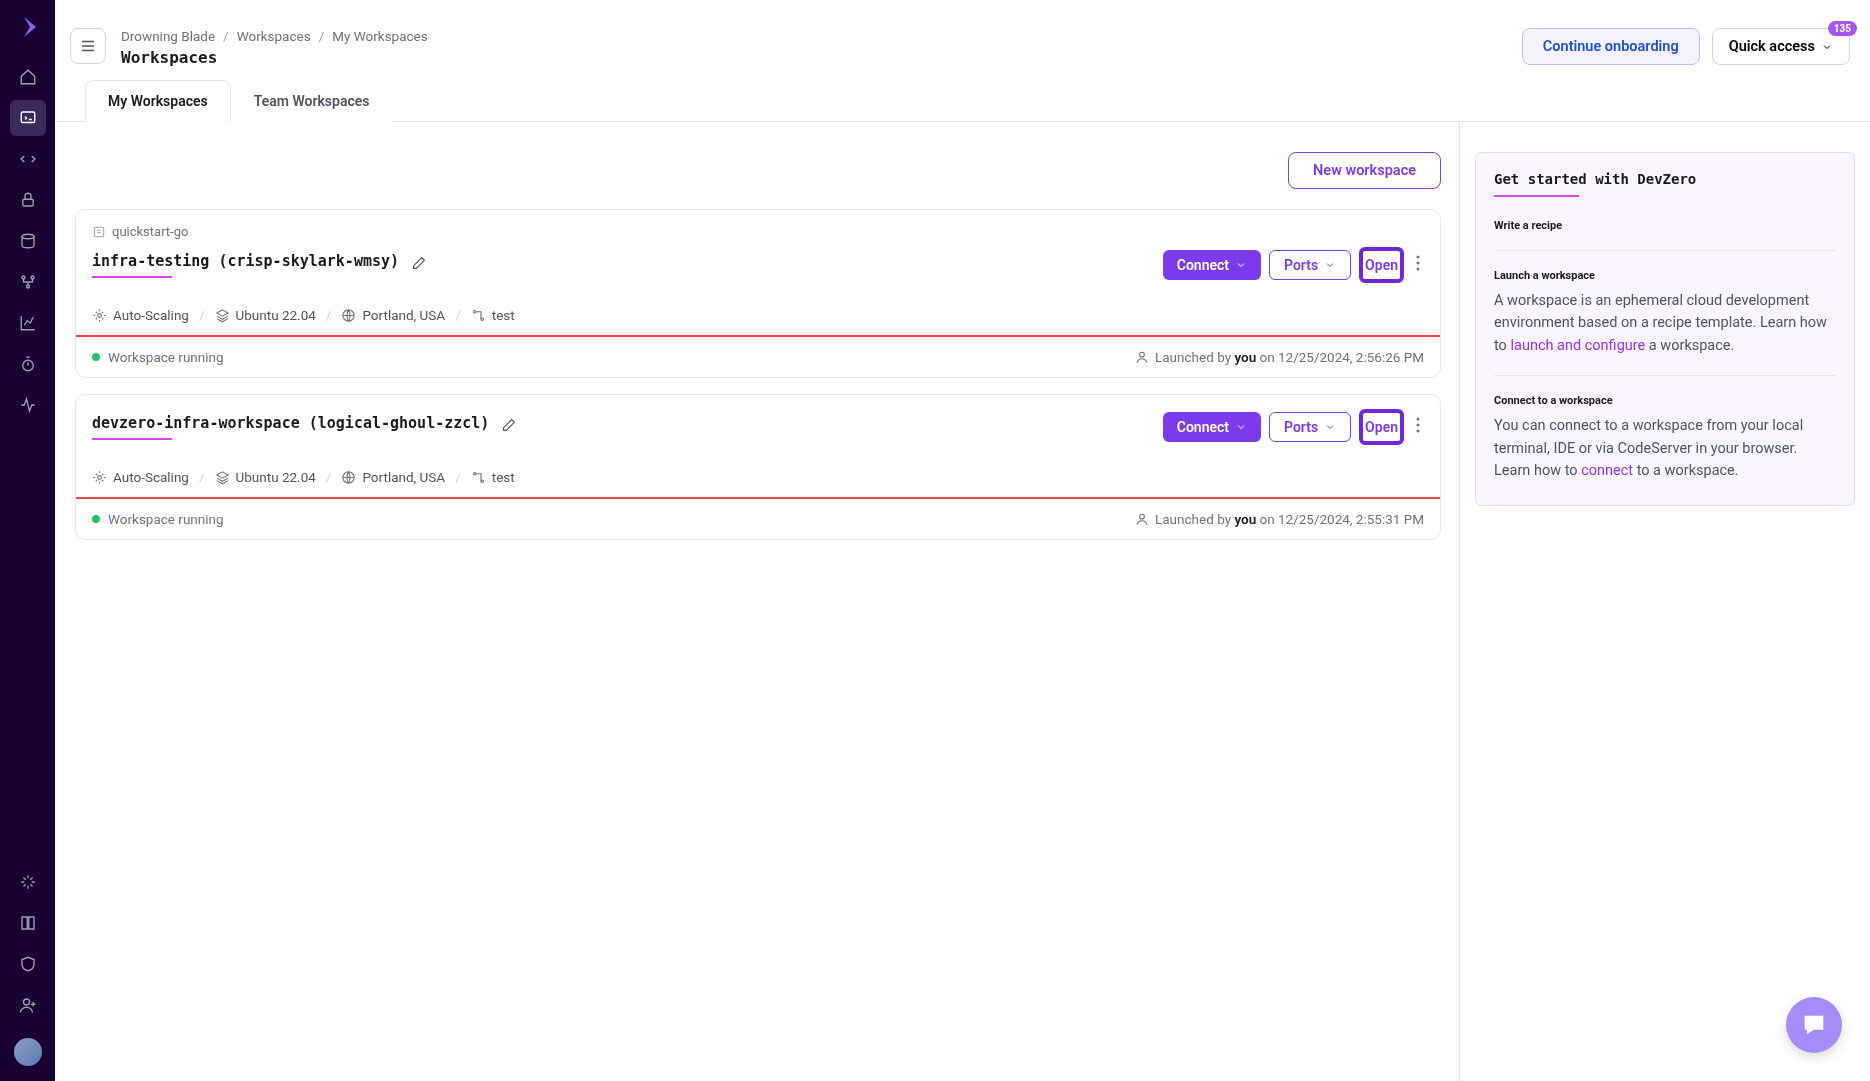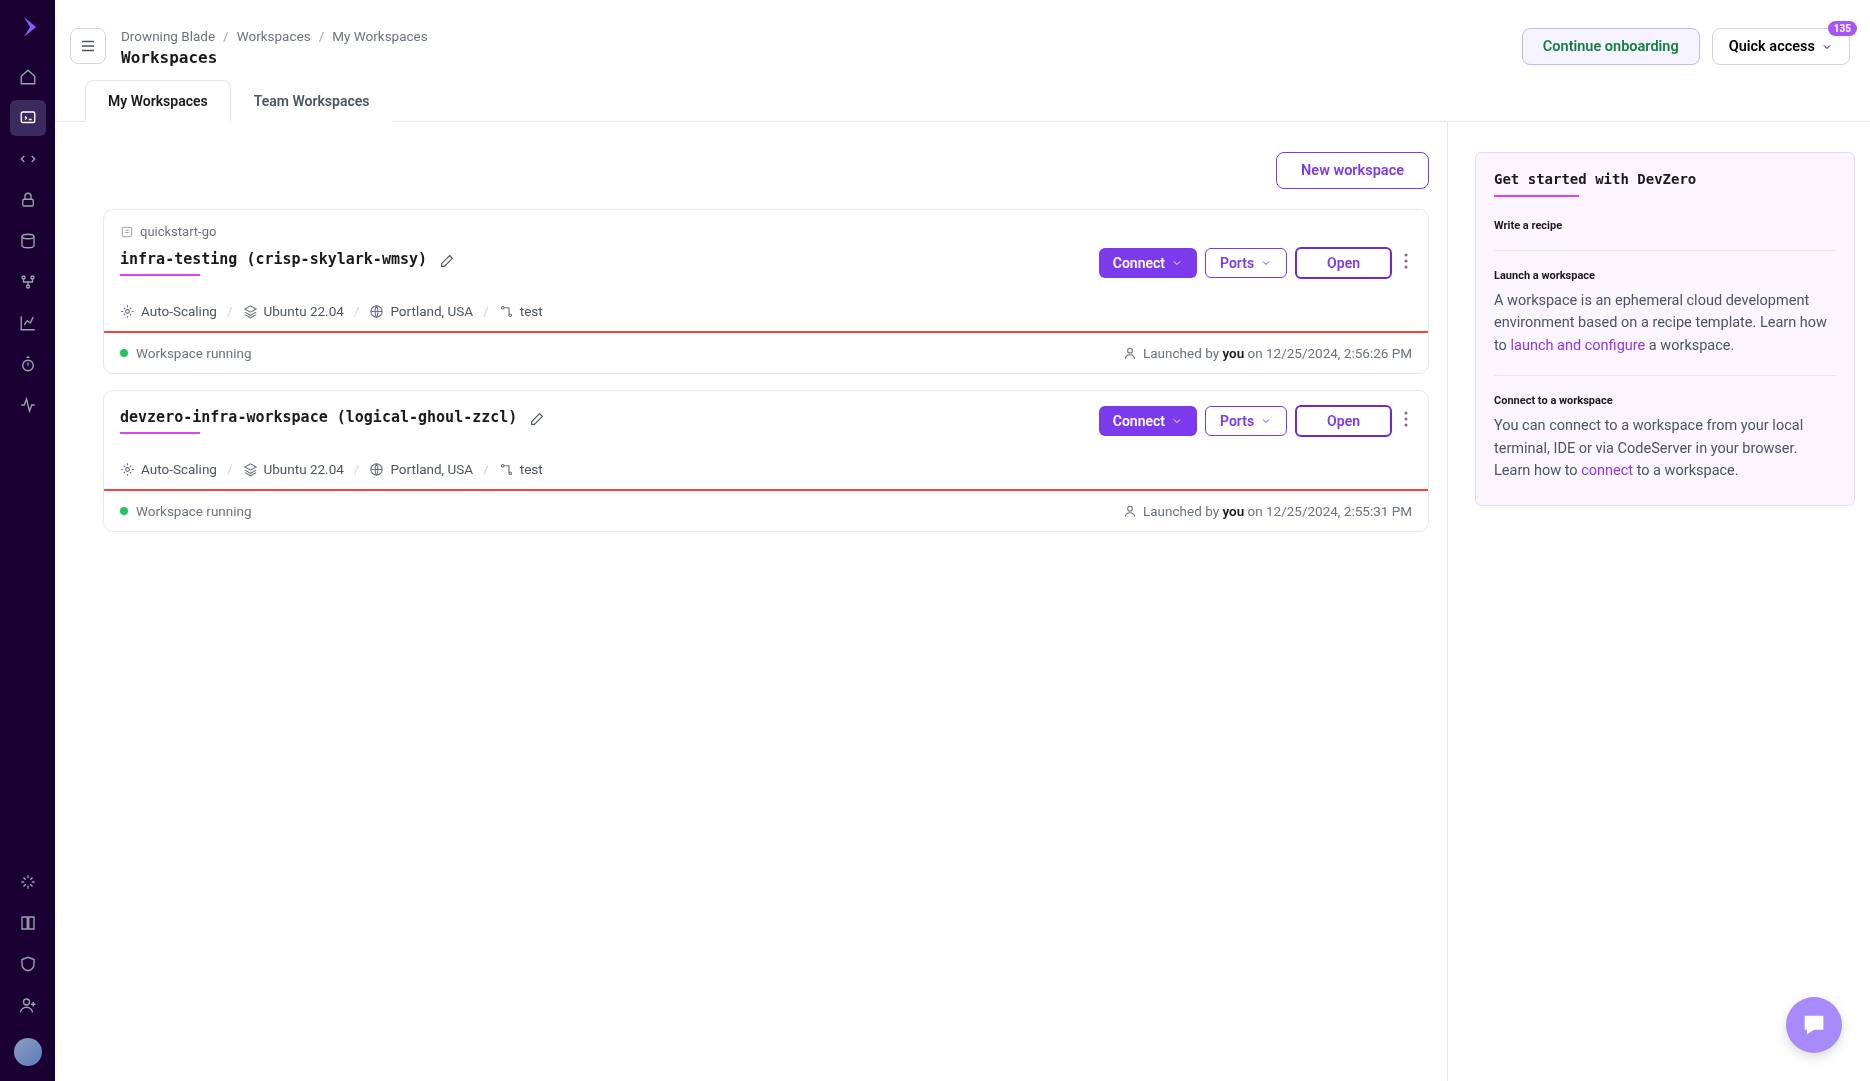--- a/index.html
+++ b/index.html
@@ -21,50 +21,50 @@
 
 
 .header { display:flex; align-items:flex-start; padding:28px 20px 0 15px; }
 .menu-btn { width:36px; height:36px; border:1px solid #d1d5db; border-radius:8px; display:flex; align-items:center; justify-content:center; cursor:pointer; margin-right:15px; color:#4b5563; }
 .menu-btn svg { stroke:currentColor; fill:none; stroke-width:2; }
 .header-titles { flex:1; }
 .crumbs { font-size:13.5px; color:#6b7280; display:flex; gap:8px; align-items:center; }
 .crumbs span.sep { color:#9ca3af; }
 .page-title { font-family:ui-monospace,SFMono-Regular,Menlo,monospace; font-weight:700; font-size:16px; margin-top:4px; }
 .header-actions { display:flex; gap:12px; align-items:center; position:relative; }
-.btn-onboard { border:1px solid #c4b5fd; background:#f5f3ff; color:#15803d; font-weight:600; font-size:14.5px; padding:9px 20px; border-radius:8px; cursor:pointer; }
+.btn-onboard { border:1px solid #c4b5fd; background:#f5f3ff; color:#1d4ed8; font-weight:600; font-size:14.5px; padding:9px 20px; border-radius:8px; cursor:pointer; }
 .btn-quick { border:1px solid #d1d5db; background:#fff; font-weight:600; font-size:14.5px; padding:9px 16px; border-radius:8px; cursor:pointer; display:flex; align-items:center; gap:6px; position:relative; }
 .badge { position:absolute; top:-8px; right:-8px; background:#a855f7; color:#fff; font-size:10px; font-weight:700; border-radius:10px; padding:2px 6px; }
 
 
 .tabs { display:flex; margin-top:12px; border-bottom:1px solid #e5e7eb; padding-left:30px; }
 .tab { padding:12px 22px; font-size:14px; font-weight:600; color:#4b5563; cursor:pointer; border:1px solid transparent; border-top-left-radius:8px; border-top-right-radius:8px; position:relative; top:1px; background:#fff; }
 .tab.active { border-color:#e5e7eb; border-bottom-color:#fff; color:#1a1a1a; }
 
 
-.content { flex:1; display:flex; padding:0 15px 0 0; gap:12px;margin-left:28px; }
+.content { flex:1; display:flex; padding:0 15px 0 0; gap:0; }
 .list-col { flex:1; padding:30px 0 0 20px; border-right:1px solid #e5e7eb; }
 .list-header { display:flex; justify-content:flex-end; margin-bottom:20px; padding-right:18px; }
 .btn-new { border:1px solid #7c3aed; color:#7c3aed; background:#fff; font-weight:600; font-size:14.5px; padding:9px 24px; border-radius:8px; cursor:pointer; }
 
 
 .card { border:1px solid #e5e7eb; border-radius:10px; margin:0 18px 16px 0; overflow:hidden; }
 .card-top { padding:14px 16px 10px 16px; }
 .card-recipe { font-size:13px; color:#6b7280; display:flex; align-items:center; gap:6px; margin-bottom:8px; }
 .card-recipe svg { width:14px; height:14px; stroke:#9ca3af; fill:none; stroke-width:1.8; }
 .card-title-row { display:flex; justify-content:space-between; align-items:center; }
 .card-title-wrap { display:flex; align-items:center; gap:12px; }
 .card-title { font-family:ui-monospace,SFMono-Regular,Menlo,monospace; font-weight:700; font-size:15px; }
 .underline { width:80px; height:2px; background:#d946ef; margin-top:6px; }
 .pencil { color:#4b5563; cursor:pointer; }
 .pencil svg { width:16px; height:16px; stroke:currentColor; fill:none; stroke-width:1.8; }
 .card-actions { display:flex; gap:8px; align-items:center; }
 .btn-connect { background:#7c3aed; color:#fff; border:none; font-weight:600; font-size:14px; padding:7px 14px; border-radius:6px; cursor:pointer; display:flex; align-items:center; gap:6px; }
 .btn-ports { background:#fff; color:#7c3aed; border:1px solid #7c3aed; font-weight:600; font-size:14px; padding:6px 14px; border-radius:6px; cursor:pointer; display:flex; align-items:center; gap:6px; }
-.btn-open { background:#fff; color:#7c3aed; border:2px solid #6d28d9; font-weight:600; font-size:14px; padding:6px 30px; border-radius:6px; cursor:pointer; }
+.btn-open { background:#fff; color:#7c3aed; border:4px solid #6d28d9; font-weight:600; font-size:14px; padding:6px 2px; border-radius:6px; cursor:pointer; }
 .kebab { color:#6b7280; cursor:pointer; padding:4px; }
 .kebab svg { width:4px; height:16px; fill:currentColor; }
 .card-meta { display:flex; gap:10px; font-size:13.5px; color:#4b5563; padding:14px 16px 12px 16px; align-items:center; flex-wrap:wrap; }
 .meta-item { display:flex; align-items:center; gap:6px; }
 .meta-item svg { width:15px; height:15px; stroke:#6b7280; fill:none; stroke-width:1.8; }
 .meta-sep { color:#d1d5db; }
 .card-foot { border-top:2px solid #ef4444; padding:12px 16px; display:flex; justify-content:space-between; font-size:13.5px; color:#6b7280; align-items:center; }
 .status { display:flex; align-items:center; gap:8px; }
 .dot { width:8px; height:8px; border-radius:50%; background:#22c55e; }
 .launched { display:flex; align-items:center; gap:6px; }

